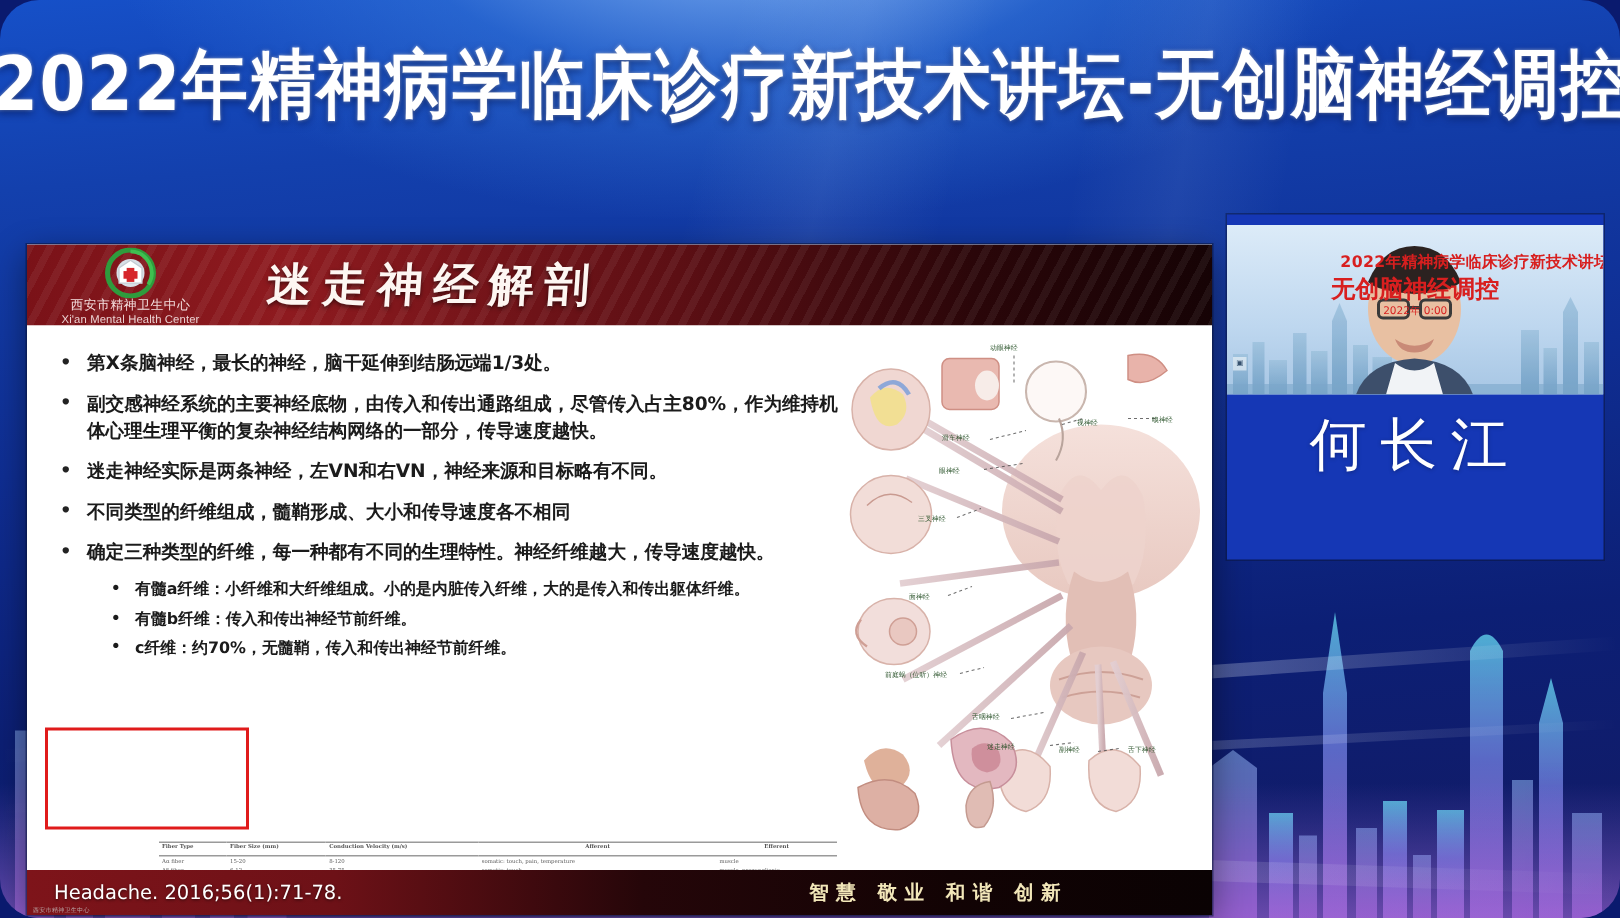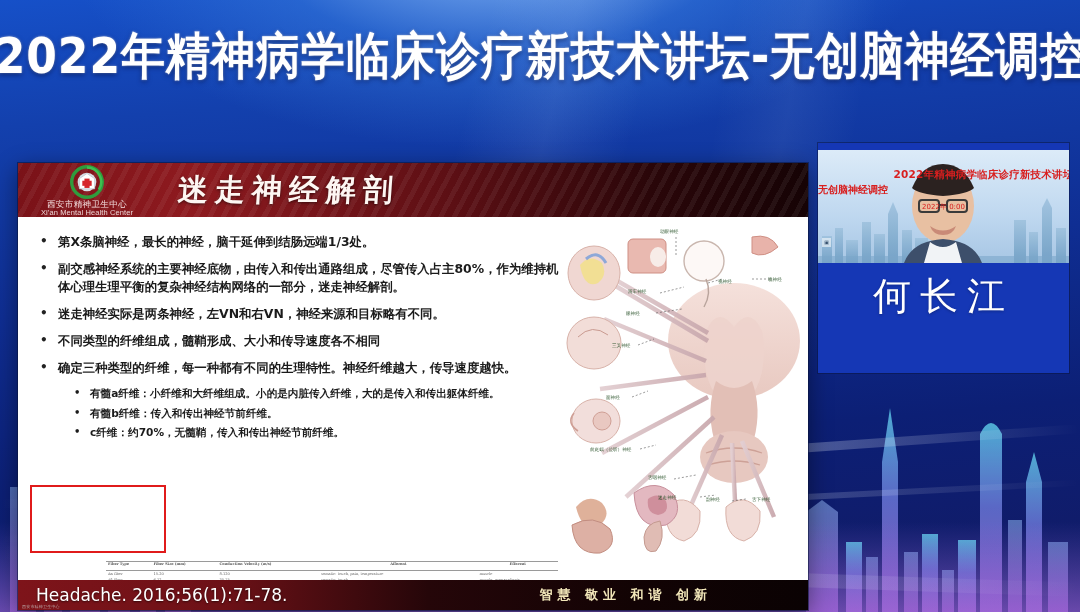--- a/index.html
+++ b/index.html
@@ -10,20 +10,21 @@
     position:relative;
   }
 
   
   #stage {
     position:absolute; inset:0;
     background:
       radial-gradient(ellipse 620px 300px at 46% -10%, rgba(160,205,255,.85) 0%, rgba(60,130,225,.45) 38%, rgba(20,60,175,0) 70%),
       linear-gradient(175deg,#1650c8 0%,#1340ad 18%,#0f2e93 45%,#0c1f75 70%,#131a63 100%);
     overflow:hidden;
+    border-radius:26px;
   }
   #stage::after{
     
     content:"";position:absolute;inset:0;
     background:
       linear-gradient(104deg, rgba(255,255,255,0) 40%, rgba(190,215,255,.10) 47%, rgba(255,255,255,0) 54%),
       linear-gradient(100deg, rgba(255,255,255,0) 62%, rgba(200,225,255,.08) 68%, rgba(255,255,255,0) 74%);
     pointer-events:none;
   }
 
@@ -115,21 +116,21 @@
   }
 
   
   .slide-footer{
     position:relative; height:30px; flex:0 0 30px;
     background:linear-gradient(90deg,#7e141a 0%,#6d1117 26%,#250609 52%,#120304 78%,#0a0203 100%);
     display:flex; align-items:center;
   }
   .cite{
     font-family:"DejaVu Sans","Liberation Sans",sans-serif;
-    font-size:17px; color:#ffffff; margin-left:18px; font-weight:500;
+    font-size:13px; color:#ffffff; margin-left:18px; font-weight:500;
     text-shadow:0 1px 2px rgba(0,0,0,.6);
   }
   .watermark{
     position:absolute; left:4px; bottom:1px;
     font-size:4px; color:#b9a3a3; letter-spacing:.2px;
     font-family:"DejaVu Sans",sans-serif;
   }
   .slogan{
     position:absolute; right:96px; top:50%; transform:translateY(-50%);
     font-family:"DejaVu Serif","Liberation Serif",serif;
@@ -148,23 +149,23 @@
     overflow:hidden;
     background:linear-gradient(180deg,#cfe2f3 0%,#bcd6ef 45%,#a9c8e6 100%);
   }
   .cam-title{
     position:absolute; left:0; top:18px; width:100%; text-align:center;
     font-family:"DejaVu Sans","Liberation Sans",sans-serif;
     font-size:10.5px; font-weight:bold; color:#d81f1f; letter-spacing:.2px;
     z-index:3; white-space:nowrap;margin-left:40px;
   }
   .cam-sub{
-    position:absolute; left:0; top:33px; width:100%; 
-    font-family:"DejaVu Sans","Liberation Sans",sans-serif;
-    font-size:10px; font-weight:bold; color:#d81f1f; z-index:2;
+    position:absolute; left:0; top:33px; width:100%; text-align:center;
+    font-family:"DejaVu Sans","Liberation Sans",sans-serif;
+    font-size:16px; font-weight:bold; color:#d81f1f; z-index:2;
   }
   .cam-date{
     position:absolute; left:0; top:52px; width:100%; text-align:center;
     font-family:"DejaVu Sans","Liberation Sans",sans-serif;
     font-size:7px; color:#d81f1f; z-index:2;
   }
   .speaker-name{
     position:absolute; left:0; top:128px; width:100%; text-align:center;
     font-family:"DejaVu Serif","Liberation Serif",serif;
     font-size:38px; color:#ffffff; letter-spacing:9px; font-weight:500;
@@ -260,21 +261,21 @@
 
     <div class="slide-body">
 
       <div class="bullets">
         <div class="b1">
           <span class="dot">•</span>
           <span>第X条脑神经，最长的神经，脑干延伸到结肠远端1/3处。</span>
         </div>
         <div class="b1">
           <span class="dot">•</span>
-          <span>副交感神经系统的主要神经底物，由传入和传出通路组成，尽管传入占主80%，作为维持机体心理生理平衡的复杂神经结构网络的一部分，迷走神经解剖。</span>
+          <span>副交感神经系统的主要神经底物，由传入和传出通路组成，尽管传入占主80%，作为维持机体心理生理平衡的复杂神经结构网络的一部分，传导速度越快。</span>
         </div>
         <div class="b1">
           <span class="dot">•</span>
           <span>迷走神经实际是两条神经，左VN和右VN，神经来源和目标略有不同。</span>
         </div>
         <div class="b1">
           <span class="dot">•</span>
           <span>不同类型的纤维组成，髓鞘形成、大小和传导速度各不相同</span>
         </div>
         <div class="b1">

